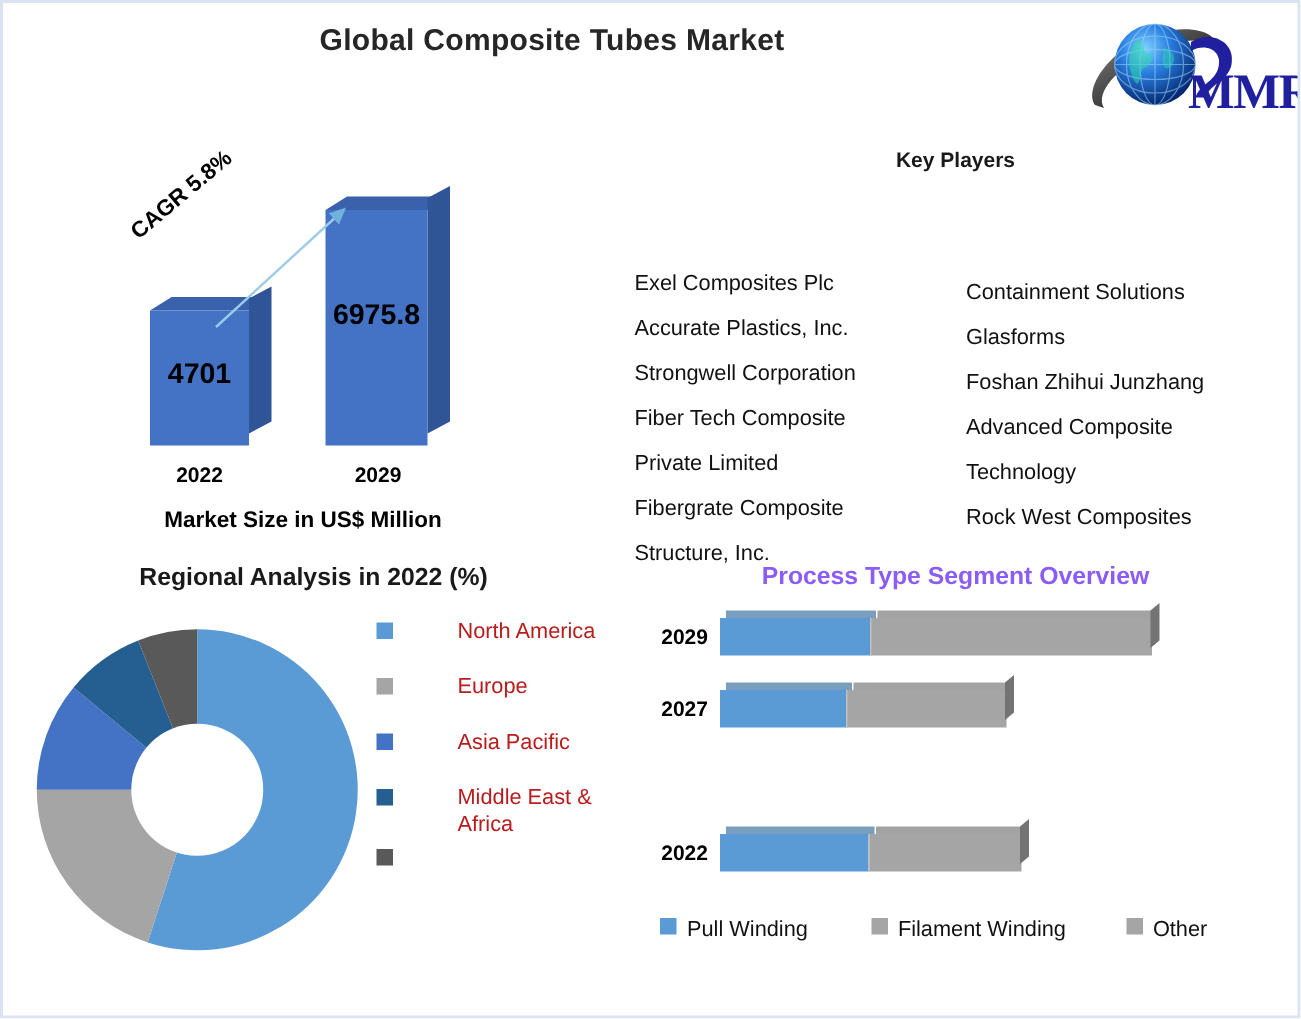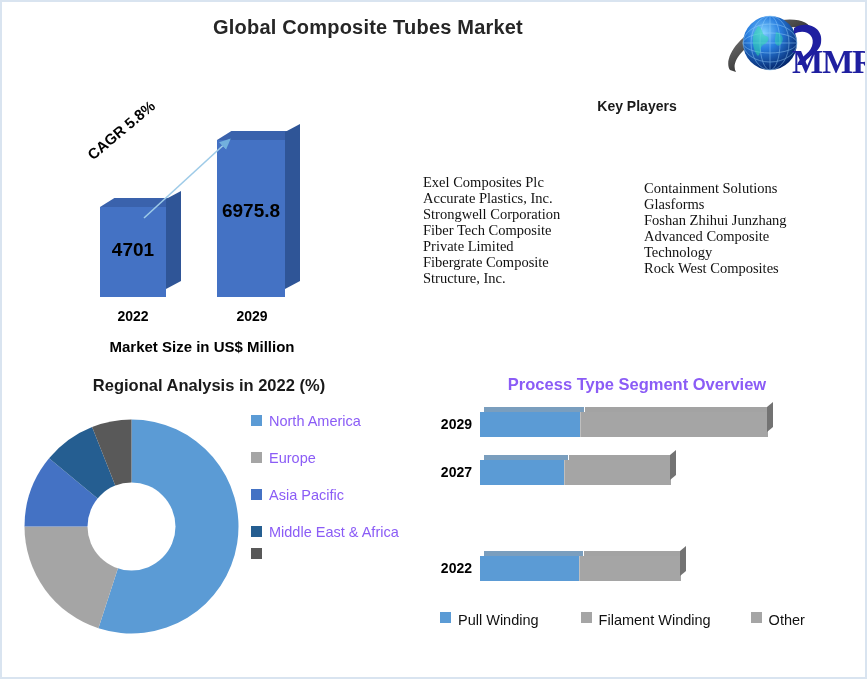--- a/index.html
+++ b/index.html
@@ -113,41 +113,40 @@
   
   #key-players-title {
     position: absolute;
     left: 430px; top: 96px;
     width: 410px; text-align: center;
     font-size: 14px; font-weight: bold; color: #1a1a1a;
   }
   .kp-col {
     position: absolute;
     font-size: 14.5px;
-    line-height: 16px;
+    line-height: 30px;
     color: #111;
     white-space: pre-line;
-    font-family: Liberation Serif, serif;
   }
   #kp-col-1 { left: 421px; top: 172px; width: 210px; }
   #kp-col-2 { left: 642px; top: 178px; width: 215px; }
 
   
   #donut-title {
     position: absolute;
     left: 12px; top: 374px; width: 390px;
     text-align: center;
     font-size: 16.5px; font-weight: bold; color: #1a1a1a;
   }
   #donut-wrap { position: absolute; left: 22px; top: 417px; width: 215px; height: 215px; }
   #donut-legend { position: absolute; left: 249px; top: 410px; width: 150px; }
   .leg-row {
     display: flex; align-items: flex-start;
     margin-bottom: 19px;
-    font-size: 14.5px; color: #8b5cf6; line-height: 18px;
+    font-size: 14.5px; color: #b91c1c; line-height: 18px; gap: 36px;
   }
   .leg-sw { width: 11px; height: 11px; flex: 0 0 11px; margin-top: 3px; margin-right: 7px; }
   .leg-tx { flex: 1; }
 
   
   #stack-title {
     position: absolute;
     left: 415px; top: 373px; width: 440px;
     text-align: center;
     font-size: 16.5px; font-weight: bold; color: #8b5cf6;

